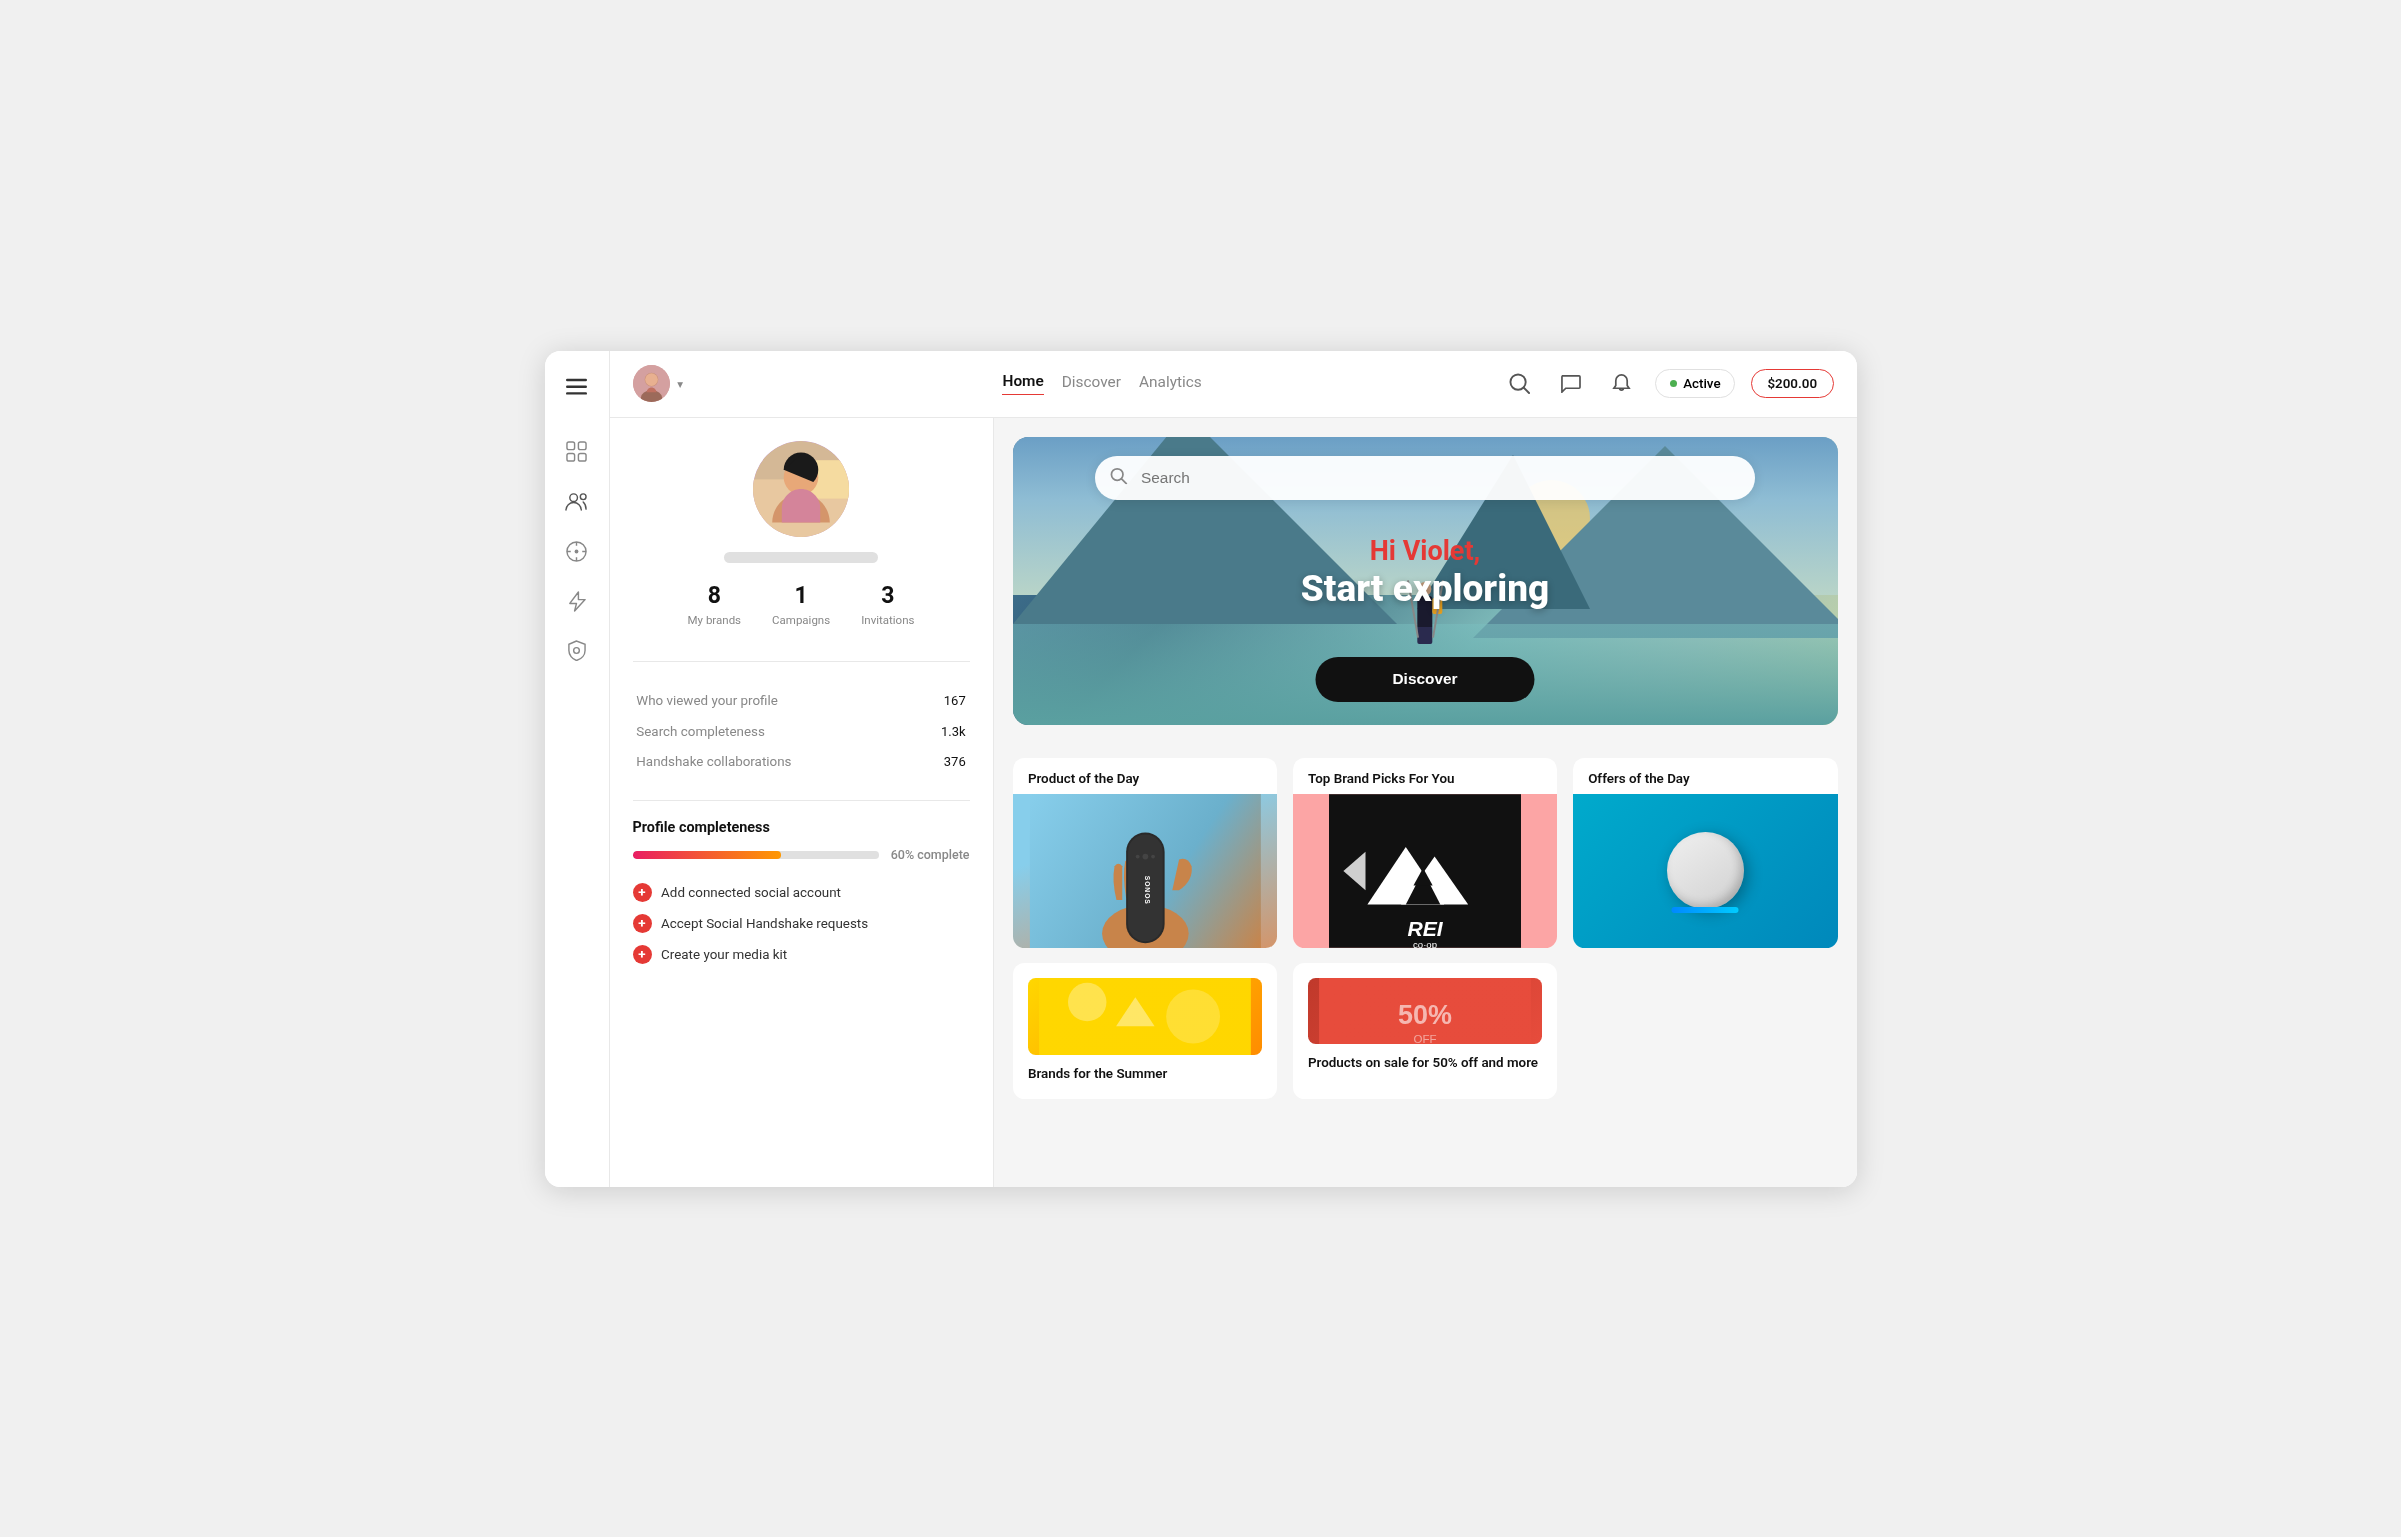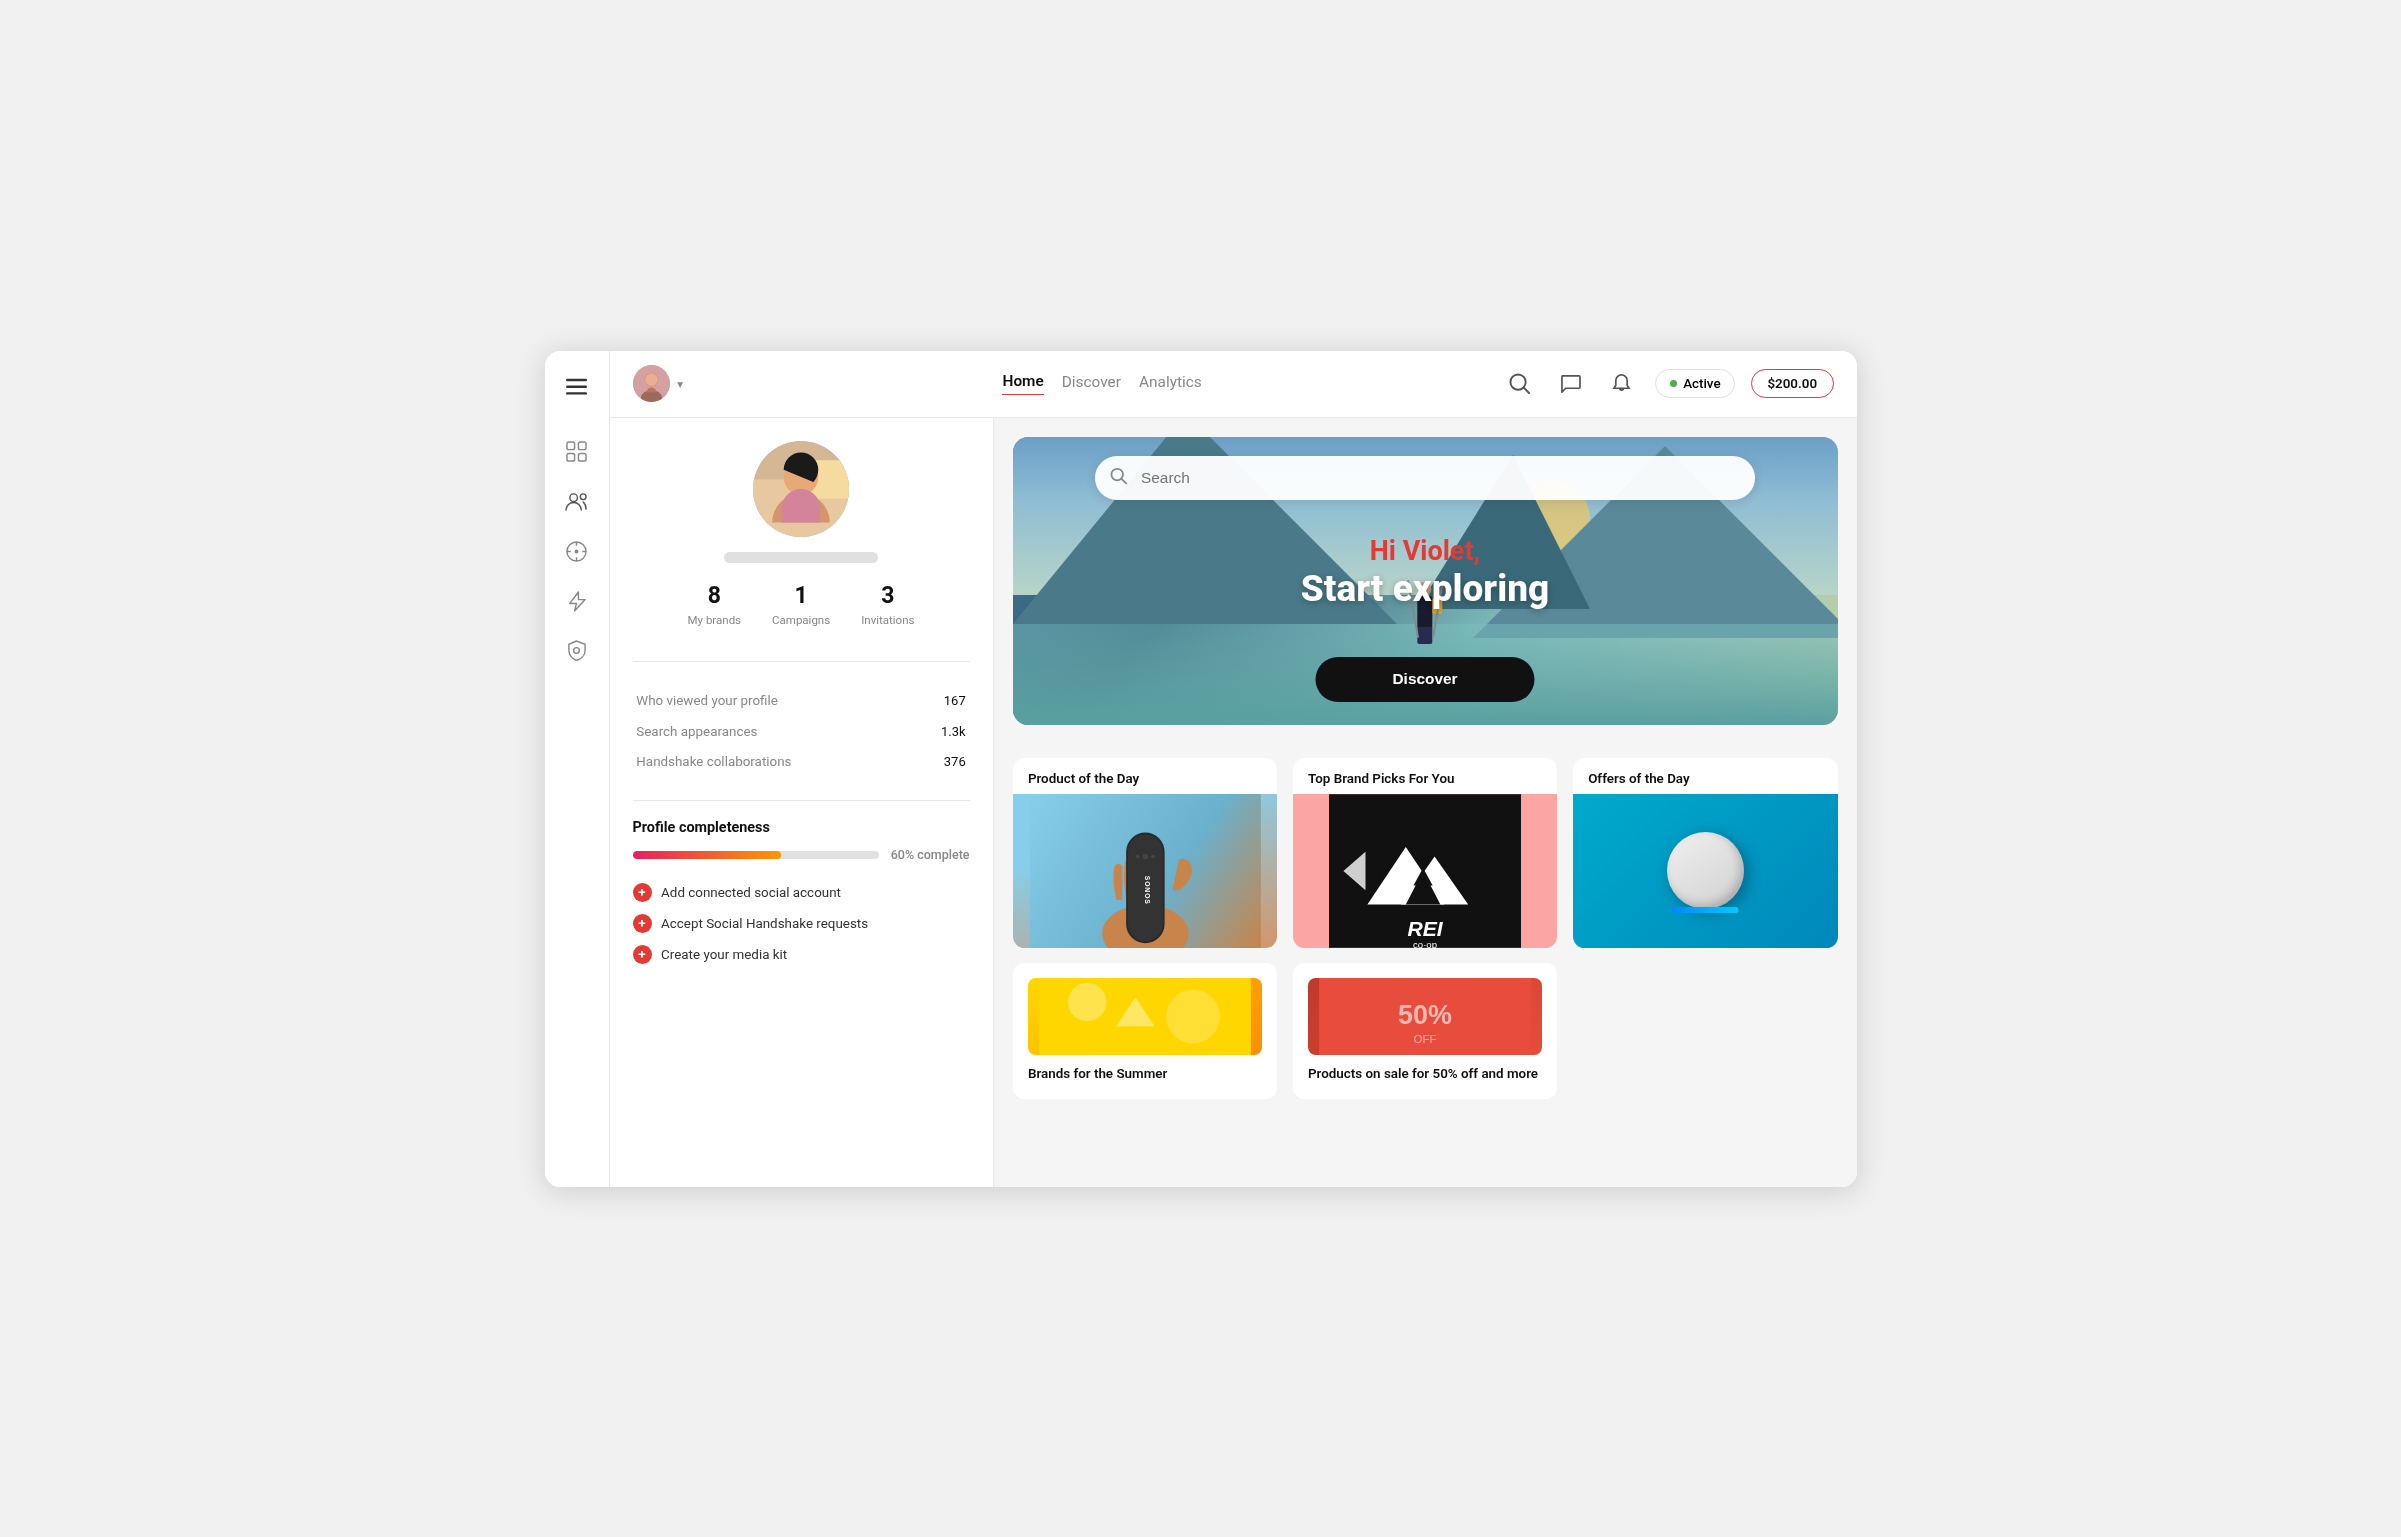--- a/index.html
+++ b/index.html
@@ -608,21 +608,21 @@
       height: 77px;
       border-radius: 7.7px;
       background: linear-gradient(135deg, #ffd700 0%, #ff8c00 100%);
       margin-bottom: 9.6px;
       overflow: hidden;
     }
 
     
     .sale-img {
       width: 100%;
-      height: 77px;
+      height: 66px;
       border-radius: 7.7px;
       background: linear-gradient(135deg, #c0392b 0%, #e74c3c 100%);
       margin-bottom: 9.6px;
       overflow: hidden;
     }
   </style>
 </head>
 <body>
 
 <div class="app-container">
@@ -764,21 +764,21 @@
         </div>
 
         <div class="divider"></div>
 
         <div class="metrics-section">
           <div class="metric-row">
             <span class="metric-label">Who viewed your profile</span>
             <span class="metric-value">167</span>
           </div>
           <div class="metric-row">
-            <span class="metric-label">Search appearances</span>
+            <span class="metric-label">Search completeness</span>
             <span class="metric-value">1.3k</span>
           </div>
           <div class="metric-row">
             <span class="metric-label">Handshake collaborations</span>
             <span class="metric-value">376</span>
           </div>
         </div>
 
         <div class="divider"></div>
 

